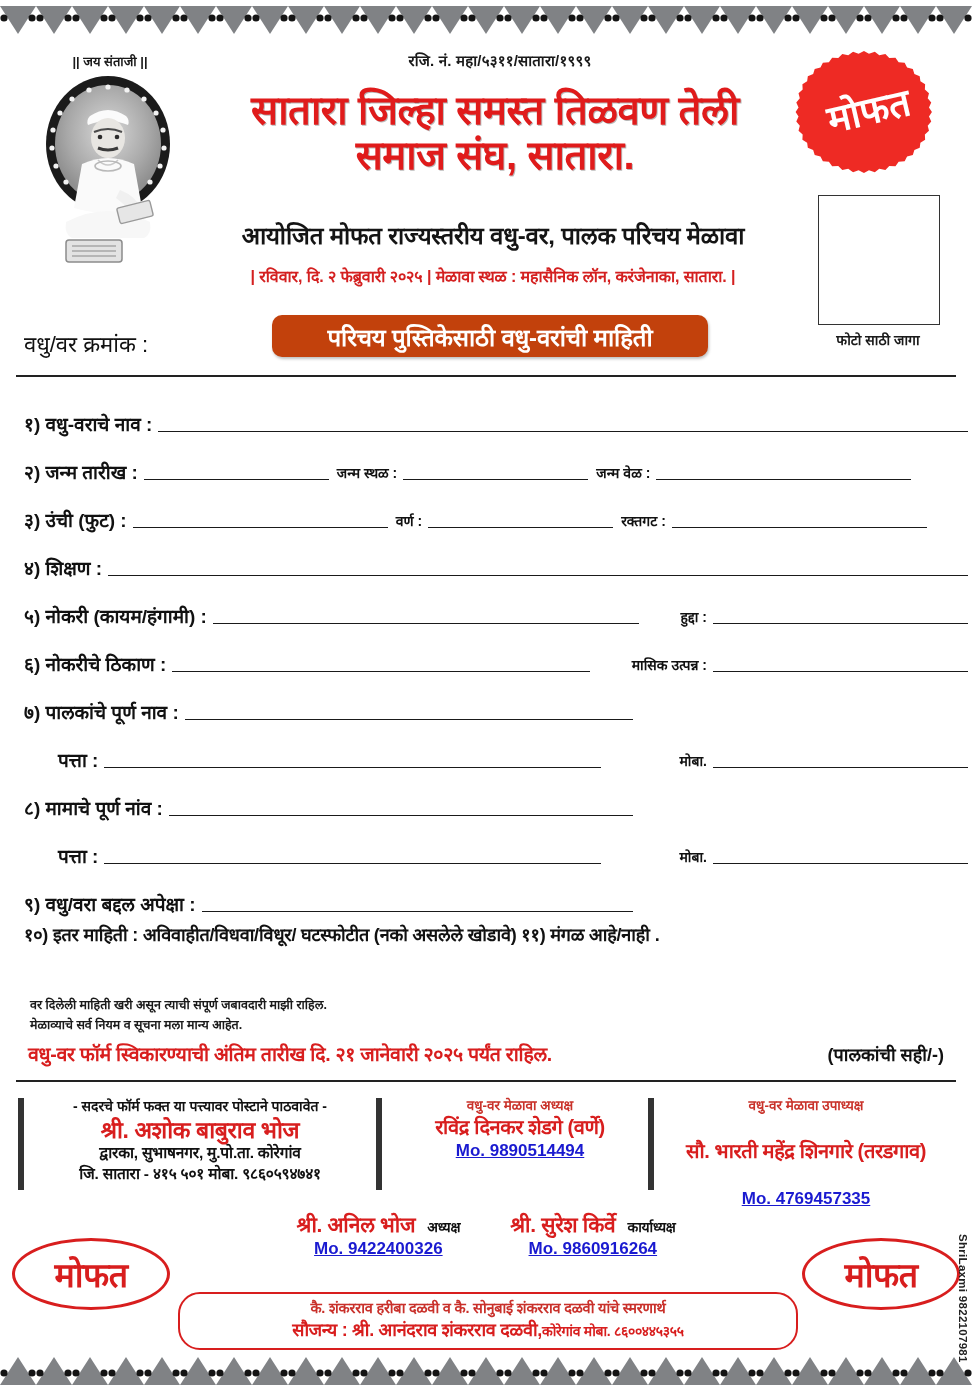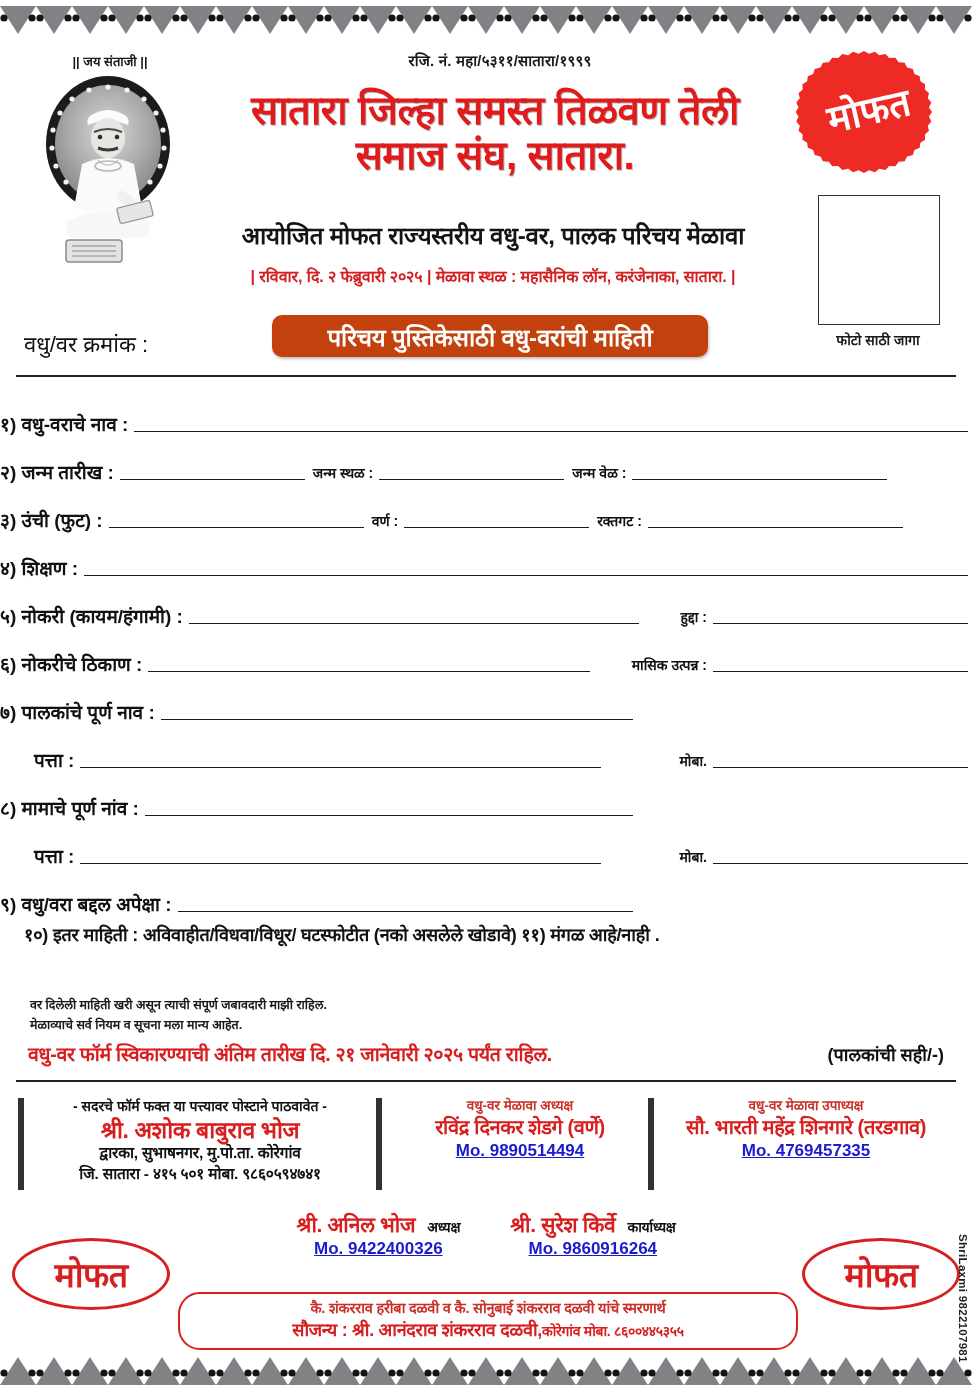--- a/index.html
+++ b/index.html
@@ -180,20 +180,21 @@
     top: 388px;
     left: 0;
     width: 972px;
   }
 
   .frow {
     position: relative;
     height: 48px;
     display: flex;
     align-items: flex-end;
+    padding-left: 24px;
   }
 
   .flabel {
     font-size: 19px;
     font-weight: bold;
     color: #111;
     white-space: nowrap;
     line-height: 1;
     padding-bottom: 2px;
   }
@@ -290,21 +291,21 @@
   .contact-col {
     position: relative;
     display: flex;
     flex-direction: column;
     align-items: center;
     justify-content: flex-start;
     padding: 4px 10px 0;
   }
   .col-a { flex: 0 0 368px; }
   .col-b { flex: 0 0 272px; }
-  .col-c { flex: 1; }
+  .col-c { flex: 1; gap: 24px; }
 
   .vbar {
     position: absolute;
     top: 6px;
     width: 6px;
     height: 92px;
     background: #333;
   }
   .vbar-left { left: 2px; }
   .vbar-right { right: 2px; }

